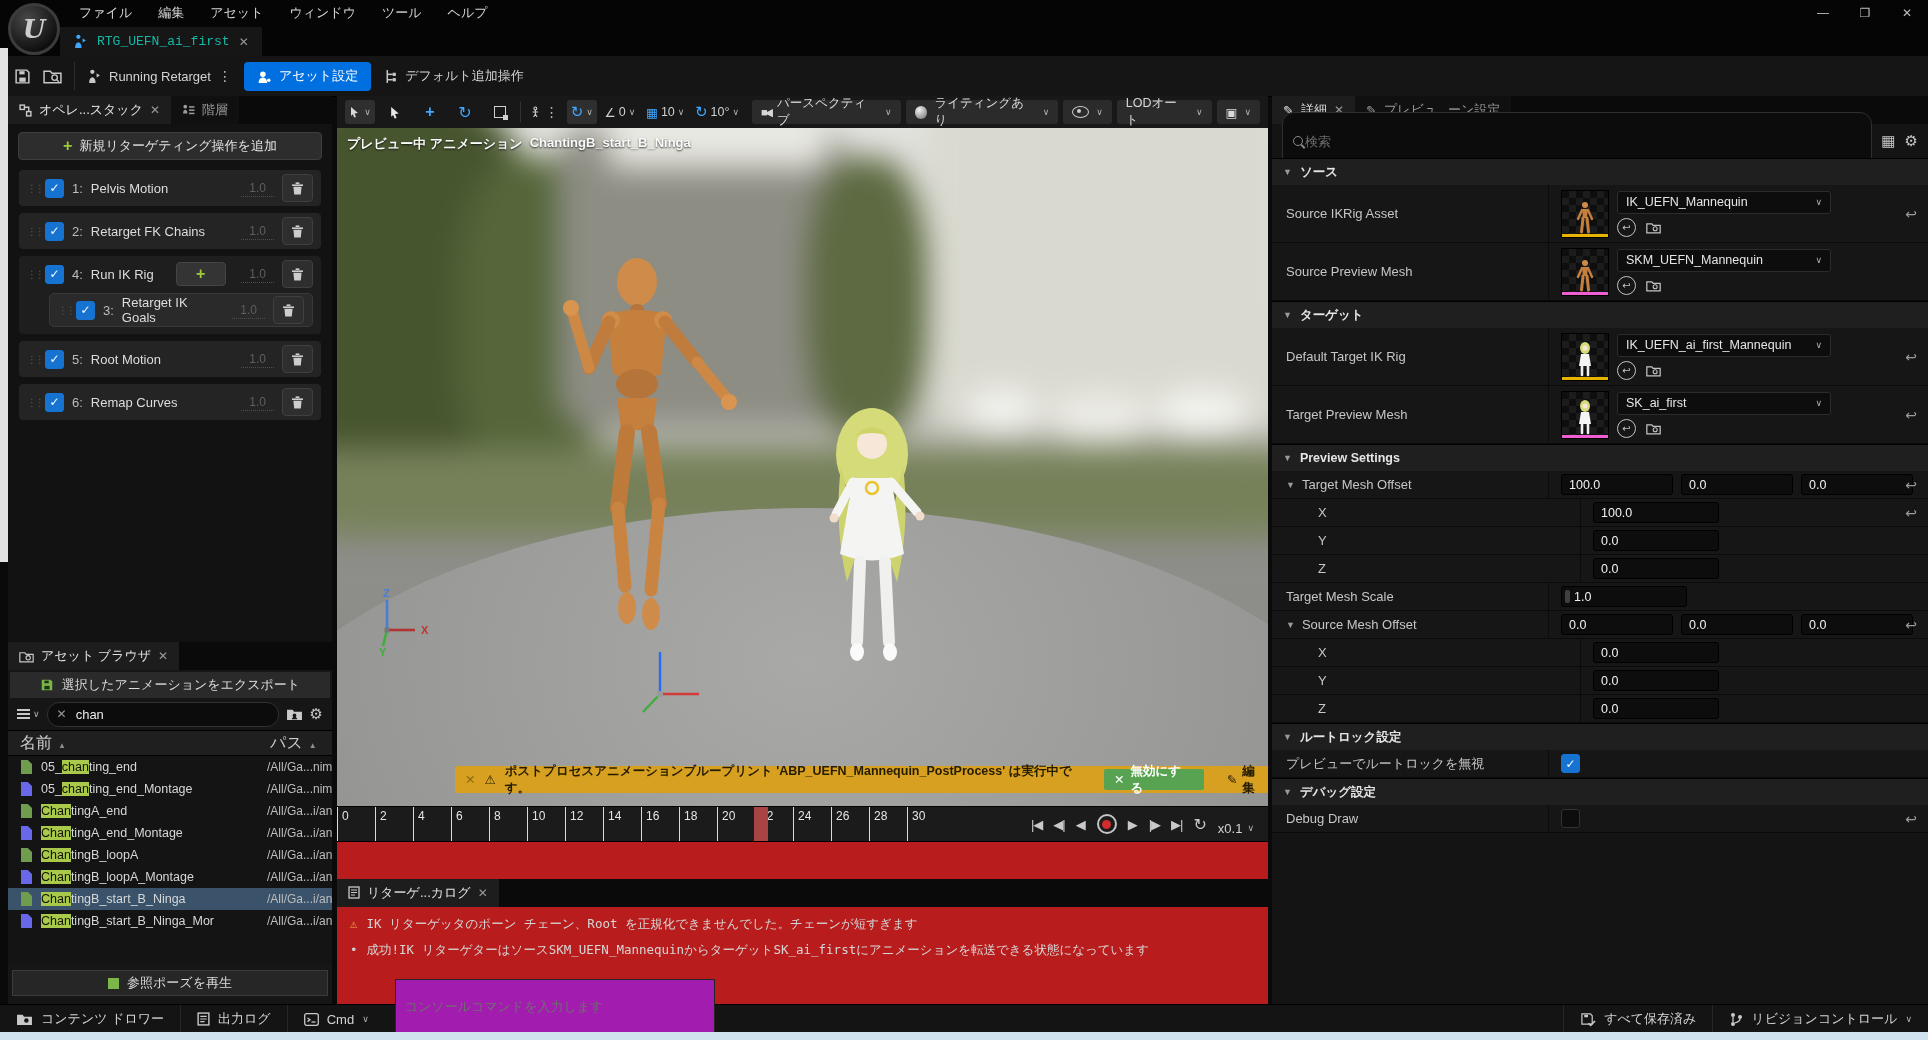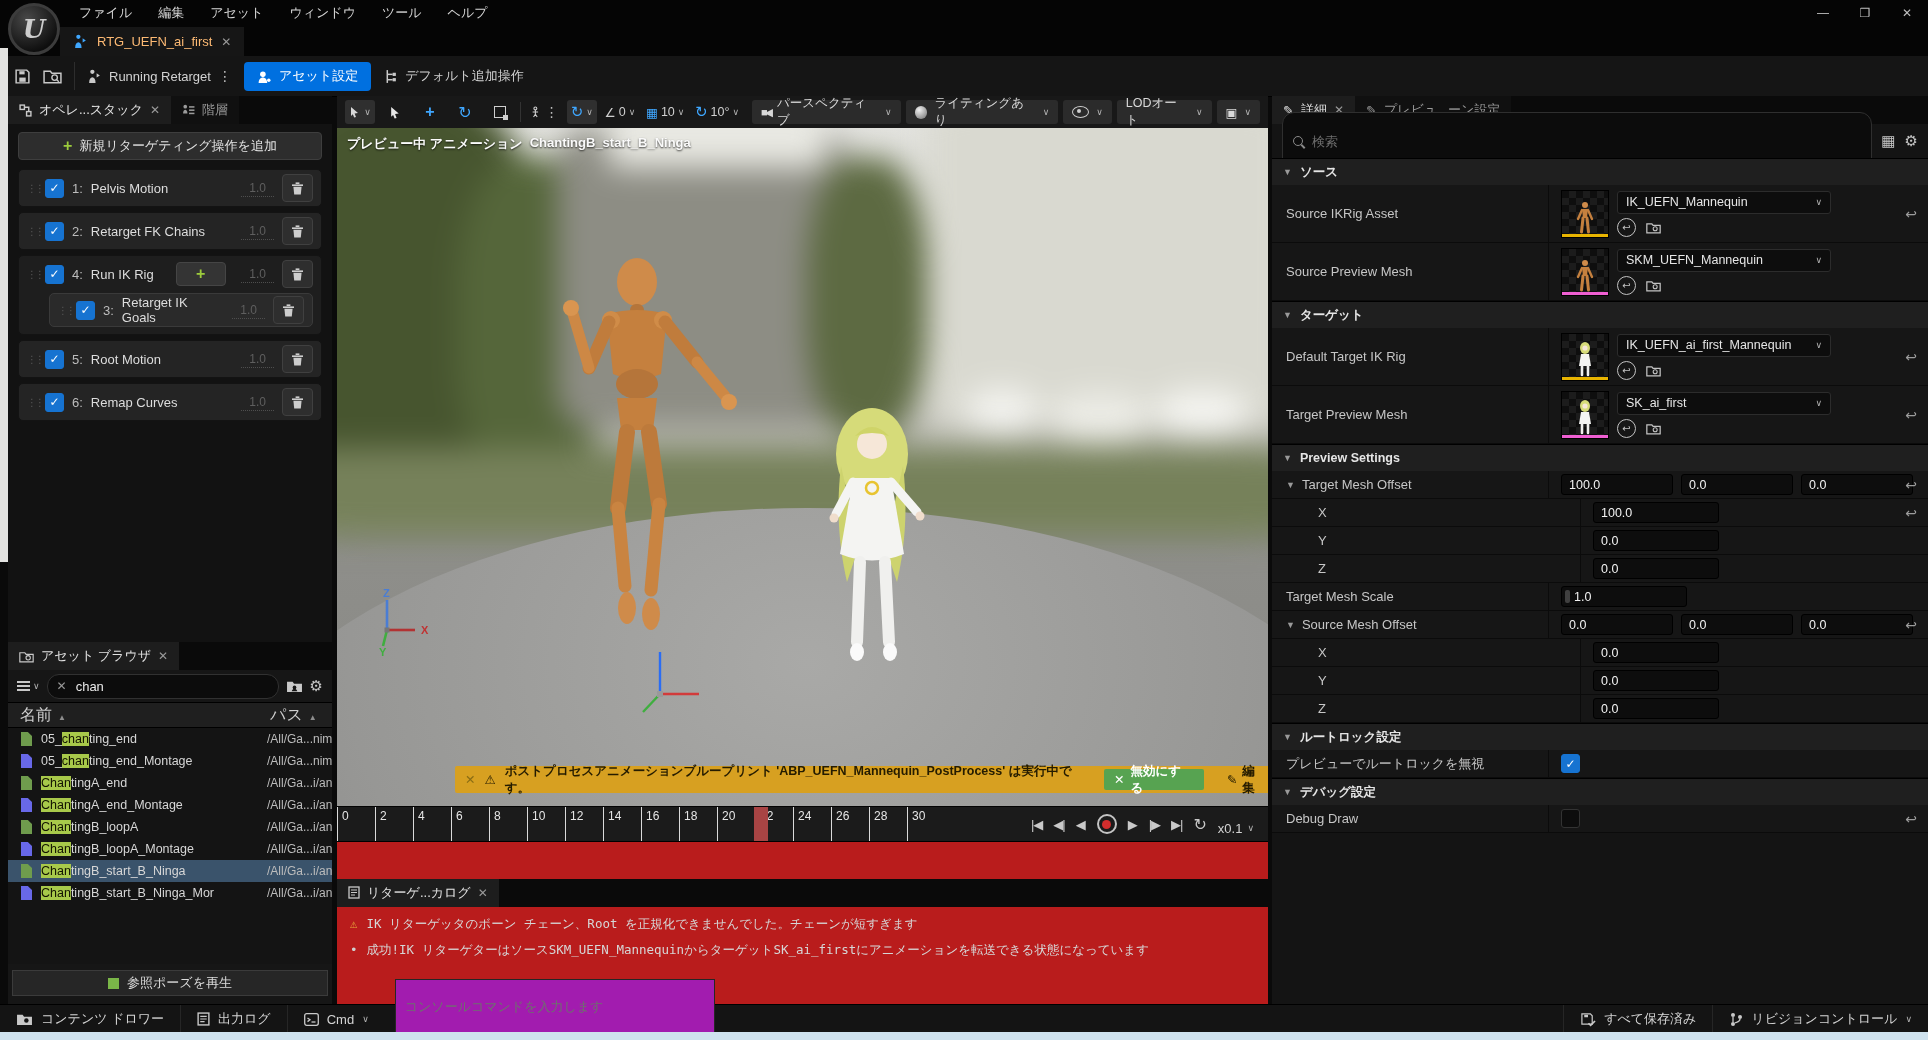--- a/index.html
+++ b/index.html
@@ -13,21 +13,21 @@
   .menubar{position:absolute;left:0;top:0;right:0;height:26px;background:#050505;display:flex;align-items:center;padding-left:66px;}
   .menu-item{padding:4px 13px;color:#d6d6d6;}
   .win-controls{position:absolute;right:0;top:0;height:26px;display:flex;}
   .win-btn{width:42px;text-align:center;line-height:26px;color:#bfbfbf;font-size:12px;}
   .logo{position:absolute;left:8px;top:3px;width:46px;height:46px;border-radius:50%;z-index:6;
         background:radial-gradient(circle at 35% 28%,#484848,#0e0e0e 75%);border:3px solid #3c3c3c;
         display:flex;align-items:center;justify-content:center;}
   .logo span{font-family:"DejaVu Serif",serif;font-style:italic;font-weight:bold;font-size:26px;color:#cdcdcd;}
   .tabrow{position:absolute;left:0;top:26px;right:0;height:30px;background:#050505;}
   .doc-tab{position:absolute;left:60px;top:1px;height:29px;background:#161616;display:flex;align-items:center;gap:9px;padding:0 13px;}
-  .doc-tab .title{color:#fdba74;}
+  .doc-tab .title{color:#14b8a6;font-family:Liberation Mono, monospace;}
   .x-btn{color:#9a9a9a;font-size:12px;}
   .toolbar{position:absolute;left:0;top:56px;right:0;height:40px;background:#151515;border-bottom:1px solid #000;
            display:flex;align-items:center;gap:12px;padding-left:14px;}
   .tb-sep{width:1px;height:28px;background:#2d2d2d;}
   .tb-btn{display:flex;align-items:center;gap:7px;color:#d2d2d2;}
   .dots-v{color:#bdbdbd;font-size:14px;letter-spacing:0;}
   .btn-primary{background:#0070e0;color:#fff;border-radius:4px;height:29px;display:flex;align-items:center;gap:7px;padding:0 13px;}
   .left-strip{position:absolute;left:0;top:48px;width:8px;height:514px;background:#e3e3e1;}
   .bottom-strip{position:absolute;left:0;right:0;bottom:0;height:8px;background:#cfe2ee;}
 
@@ -135,21 +135,21 @@
   .log{height:162px;background:#b91c1c;display:flex;flex-direction:column;flex:none;border-top:1px solid #000;justify-content:center;}
   .log-body{padding:9px 13px;display:flex;flex-direction:column;gap:9px;
             font-family:"DejaVu Sans Mono","Liberation Mono",monospace;font-size:12.5px;color:#d6d6d6;}
   .log-line{display:flex;gap:9px;align-items:flex-start;}
   .warn-tri{color:#e8a93c;}
   .bullet{color:#cfcfcf;}
 
   
   .details{position:absolute;left:1272px;top:96px;width:656px;height:908px;background:#141414;display:flex;flex-direction:column;}
   .dp-search{height:34px;display:flex;align-items:center;gap:9px;padding:0 10px;flex:none;}
-  .search-box{flex:1;height:24px;background:#0c0c0c;border:1px solid #2f2f2f;border-radius:12px;display:flex;align-items:center;gap:7px;padding:16px 10px;}
+  .search-box{flex:1;height:24px;background:#0c0c0c;border:1px solid #2f2f2f;border-radius:12px;display:flex;align-items:center;padding:16px 10px;}
   .search-box input{flex:1;}
   .mag{width:8px;height:8px;border:1.8px solid #8a8a8a;border-radius:50%;position:relative;flex:none;}
   .mag::after{content:"";position:absolute;width:1.8px;height:5px;background:#8a8a8a;left:8px;top:7px;transform:rotate(-45deg);}
   .ic-glyph{color:#c6c6c6;font-size:15px;}
   .dp-body{flex:1;overflow:hidden;}
   .sec-h{height:26px;background:#1f1f1f;border-top:1px solid #000;display:flex;align-items:center;gap:8px;padding:0 11px;
          color:#e5e5e5;font-weight:bold;font-size:12.5px;}
   .tri{color:#9a9a9a;font-size:9px;}
   .prow{display:flex;align-items:stretch;min-height:27px;background:#161616;border-bottom:1px solid #0b0b0b;position:relative;}
   .plabel{flex:0 0 262px;padding-left:14px;color:#c6c6c6;border-right:1px solid #0b0b0b;display:flex;align-items:center;gap:7px;}
@@ -405,20 +405,28 @@
     <div class="panel-tabs">
       <div class="ptab active">
         <svg width="15" height="13" viewBox="0 0 18 15">
             <path d="M1 3h6l1.5 2H17v9H1z" fill="none" stroke="#c9c9c9" stroke-width="1.4"></path>
             <circle cx="11" cy="9" r="2.6" fill="none" stroke="#c9c9c9" stroke-width="1.3"></circle>
           </svg>
         <span>アセット ブラウザ</span>
         <span class="x-btn">✕</span>
       </div>
     </div>
+    <div class="export-bar">
+      <svg width="14" height="14" viewBox="0 0 16 16">
+          <path d="M2 2h10l2 2v10H2z" fill="#79b54a"></path>
+          <rect x="5" y="9" width="6" height="4" fill="#1c3312"></rect>
+          <rect x="5" y="3" width="5" height="3" fill="#1c3312"></rect>
+        </svg>
+      <span>選択したアニメーションをエクスポート</span>
+    </div>
     <div class="filter-row">
       <span class="filter-btn">
           <span class="filter-lines"></span>
           <span class="chev">∨</span>
         </span>
       <div class="search-pill">
         <span class="x-btn">✕</span>
         <input value="chan" style="">
       </div>
       <span>

